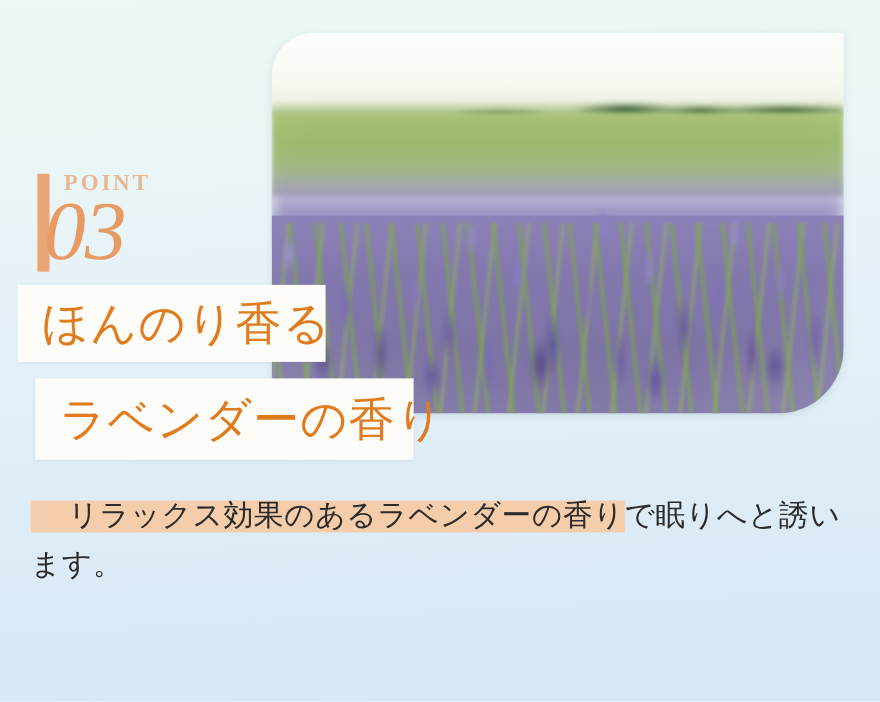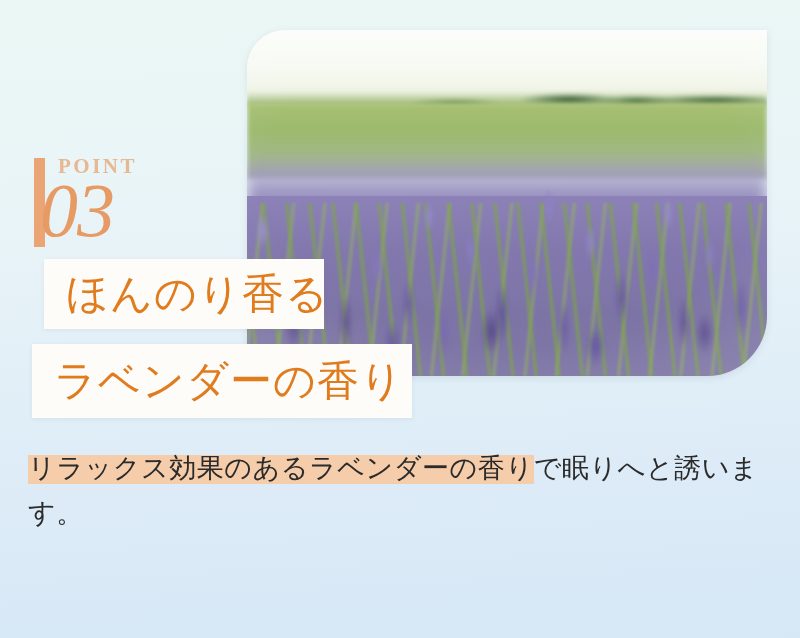--- a/index.html
+++ b/index.html
@@ -148,29 +148,29 @@
   .banner {
     position:absolute;
     background:#fdfcf9;
     display:flex; align-items:center;
     font-family:"Liberation Serif", serif;
     color:#e07b1e;
     white-space:nowrap;
     box-shadow:0 1px 4px rgba(120,130,150,.12);
   }
   .banner-1 {
-    left:44px; top:259px;
+    left:16px; top:259px;
     width:280px; height:70px;
     padding-left:22px;
     font-size:42px;
     letter-spacing:1px;
   }
   .banner-2 {
     left:32px; top:344px;
-    width:380px; height:74px;
+    width:344px; height:74px;
     padding-left:22px;
     font-size:42px;
     letter-spacing:1px;
   }
 
   
   .body-copy {
     position:absolute;
     left:28px; top:446px;
     width:740px;
@@ -178,20 +178,21 @@
     font-size:27px;
     line-height:1.68;
     color:#2b2b2b;
     letter-spacing:.6px;
   }
   .hl {
     background:linear-gradient(180deg,
       rgba(246,206,171,0) 0%, rgba(246,206,171,0) 6%,
       #f6cdaa 7%, #f6cdaa 100%);
     padding-bottom:1px;
+    padding-left:34px;
   }
 </style>
 </head>
 <body>
 
 <div id="stage">
 
   <div class="photo-wrap">
     <div class="photo">
       <div class="ph-sky"></div>

